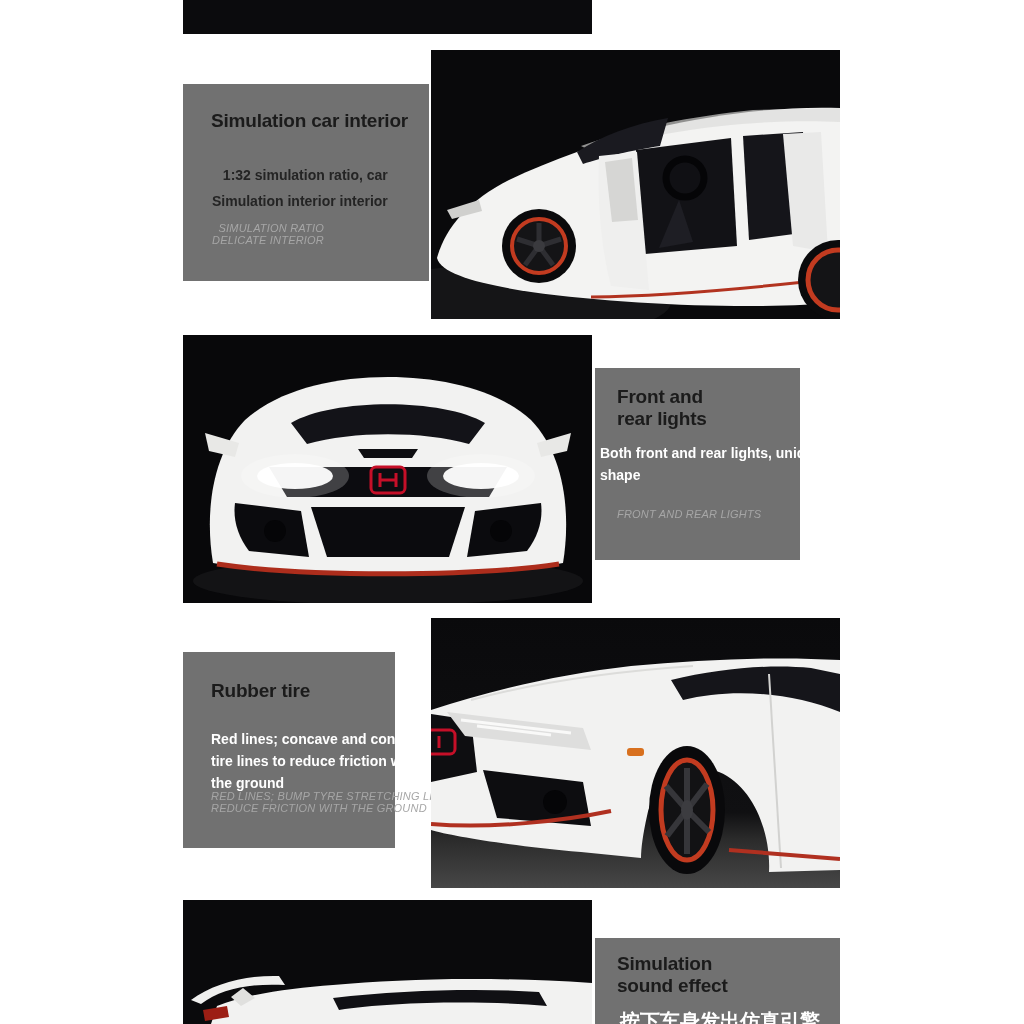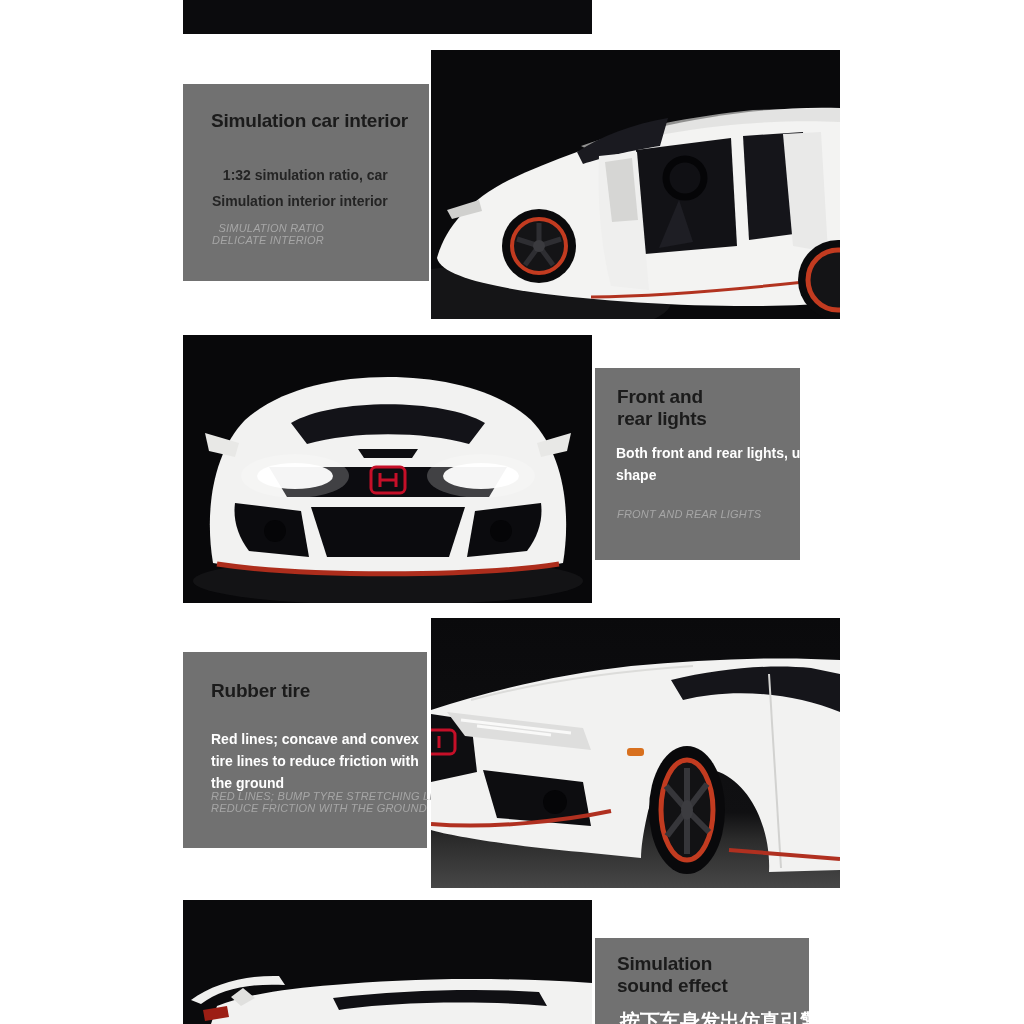--- a/index.html
+++ b/index.html
@@ -11,34 +11,34 @@
   .img svg{display:block;}
   #strip-top{left:183px;top:0;width:409px;height:34px;background:#0b0b0d;}
   #img-interior{left:431px;top:50px;width:409px;height:269px;}
   #img-front{left:183px;top:335px;width:409px;height:268px;}
   #img-tire{left:431px;top:618px;width:409px;height:270px;}
   #img-rear{left:183px;top:900px;width:409px;height:124px;}
 
   .panel{position:absolute;background:#717171;}
   #panel-interior{left:183px;top:84px;width:246px;height:197px;text-align:right;}
   #panel-lights{left:595px;top:368px;width:205px;height:192px;}
-  #panel-tire{left:183px;top:652px;width:244px;height:196px;}
-  #panel-sound{left:595px;top:938px;width:214px;height:86px;overflow:visible;}
+  #panel-tire{left:183px;top:652px;width:212px;height:196px;}
+  #panel-sound{left:595px;top:938px;width:245px;height:86px;overflow:visible;}
 
   .f-title{position:absolute;font-weight:bold;font-size:19px;line-height:22px;color:#1b1b1b;letter-spacing:-0.2px;white-space:nowrap;}
   .f-sub{position:absolute;font-weight:bold;font-size:14px;line-height:22px;color:#ffffff;white-space:nowrap;}
   .f-sub.dark{color:#242424;}
   .f-caption{position:absolute;font-size:11px;line-height:12px;color:#a6a6a6;letter-spacing:0.2px;white-space:nowrap;font-style:italic;}
 
   #panel-interior .f-title{left:28px;top:26px;}
   #panel-interior .f-sub{left:29px;top:78px;line-height:26px;}
   #panel-interior .f-caption{left:29px;top:138px;}
 
   #panel-lights .f-title{left:22px;top:18px;}
-  #panel-lights .f-sub{left:5px;top:74px;margin-left:16px;}
+  #panel-lights .f-sub{left:5px;top:74px;}
   #panel-lights .f-caption{left:22px;top:140px;}
 
   #panel-tire .f-title{left:28px;top:28px;}
   #panel-tire .f-sub{left:28px;top:76px;}
   #panel-tire .f-caption{left:28px;top:138px;}
 
   #panel-sound .f-title{left:22px;top:15px;}
   #panel-sound .f-sub{left:25px;top:70px;font-size:20px;line-height:26px;}
 </style>
 </head>

